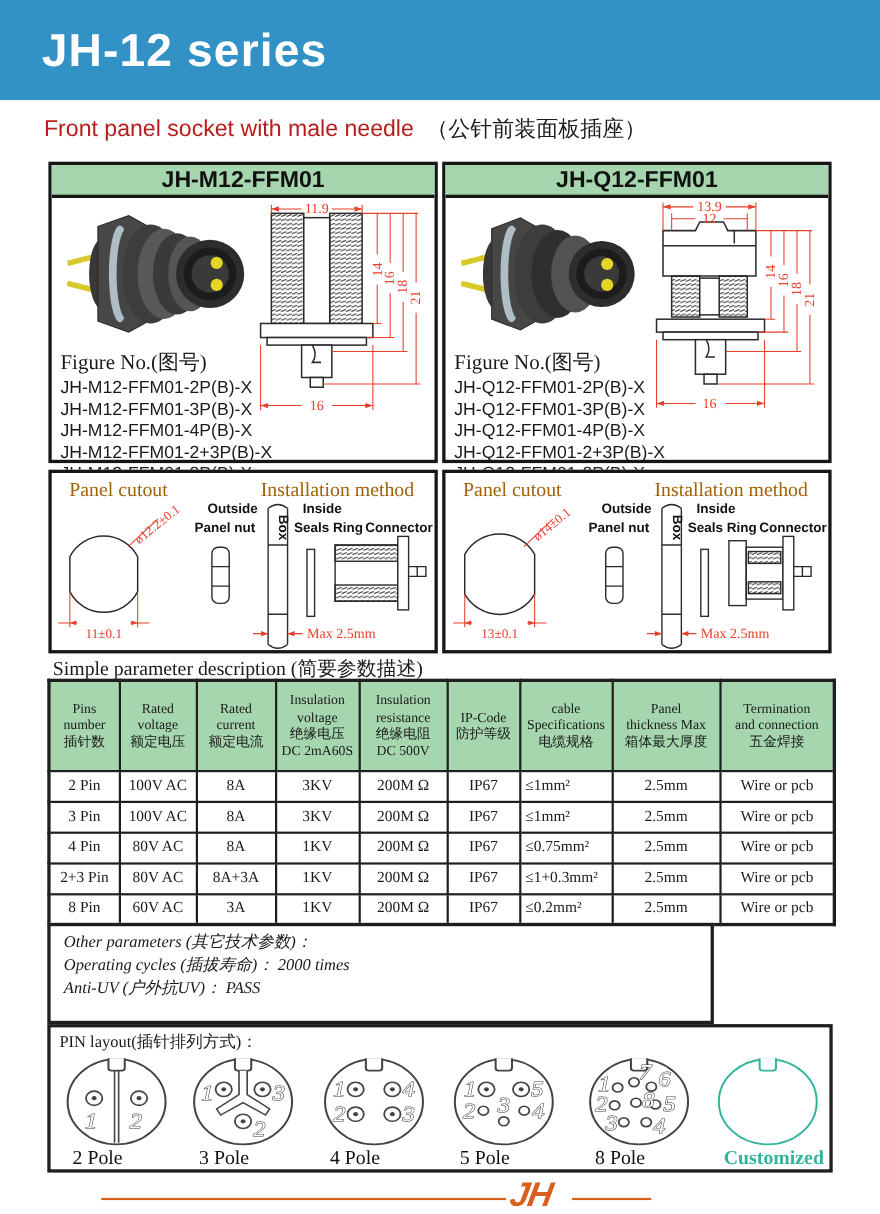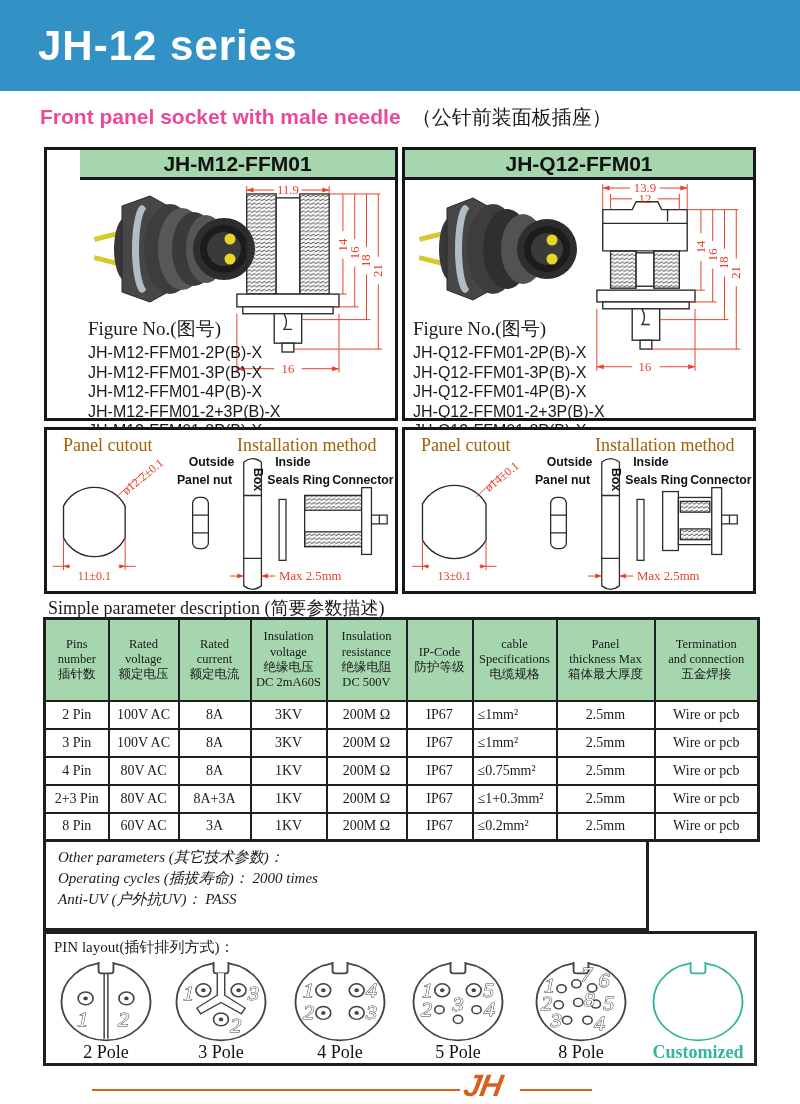--- a/index.html
+++ b/index.html
@@ -3,25 +3,25 @@
 <meta charset="utf-8">
 <style>
   * { margin:0; padding:0; box-sizing:border-box; }
   html,body { background:#ffffff; }
   body { width:800px; height:1104px; position:relative; font-family:"Liberation Serif",serif; color:#1a1a1a; overflow:hidden; }
 
   .hdr { position:absolute; left:0; top:0; width:800px; height:91px; background:#3392c5; }
   .hdr-title { position:absolute; left:38px; top:22px; color:#ffffff; font-family:"Liberation Sans",sans-serif; font-weight:bold; font-size:42px; letter-spacing:1px; }
 
   .subtitle { position:absolute; left:40px; top:104px; font-size:21px; white-space:nowrap; }
-  .subtitle .en { font-family:"Liberation Sans",sans-serif; font-weight:bold; color:#ec4899; }
+  .subtitle .en { font-family:"Liberation Sans",sans-serif; font-weight:normal; color:#b91c1c; }
   .subtitle .cn { font-size:20px; margin-left:6px; }
 
   .pcard { position:absolute; top:147px; width:354px; height:274px; border:3px solid #161616; background:#fff; }
-  .pcard.left { left:44px;padding-left:33px; } .pcard.right { left:402px; }
+  .pcard.left { left:44px; } .pcard.right { left:402px; }
   .pbar { height:30px; background:#a5d6ae; border-bottom:3px solid #161616; text-align:center;
           font-family:"Liberation Sans",sans-serif; font-weight:bold; font-size:21px; line-height:28px; color:#111; }
   .pbody { position:relative; height:238px; }
   .photo { position:absolute; left:6px; top:4px; width:184px; height:134px; }
   .tdraw { position:absolute; right:2px; top:2px; width:162px; height:234px; }
   .figs { position:absolute; left:8px; top:136px; }
   .figlabel { font-size:19px; margin-bottom:1px; }
   .figline { font-family:"Liberation Sans",sans-serif; font-size:16px; line-height:19.5px; }
 
   .ccard { position:absolute; top:427px; width:354px; height:167px; border:3px solid #161616; background:#fff; }
@@ -38,21 +38,21 @@
         font-size:12.5px; line-height:1.22; white-space:pre-line; vertical-align:middle; padding:1px; }
   table.params td { border:2px solid #1f1f1f; height:28px; text-align:center; font-size:14px; padding:1px; }
   table.params td.cleft { text-align:left; padding-left:4px; }
 
   .obox { position:absolute; left:43px; top:839px; width:606px; height:92px; border:3px solid #1f1f1f; background:#fff; padding:5px 12px;font-style:italic; }
   .oline { font-size:15px; line-height:21px; }
 
   .pinbox { position:absolute; left:43px; top:931px; width:714px; height:135px; border:3px solid #1f1f1f; background:#fff; }
   .pintitle { position:absolute; left:8px; top:4px; font-size:15px; }
   .pole { position:absolute; top:24px; width:102px; height:84px; }
-  .polelabel { position:absolute; top:108px; width:120px; text-align:center; font-size:18px; color:#111; }
+  .polelabel { position:absolute; top:108px; width:120px; text-align:left; font-size:18px; color:#111;padding-left:20px; }
   .polelabel.teal { color:#33b49c; font-weight:bold; }
 
   .footer-page { position:absolute; left:36px; top:1072px; font-size:26px; color:#d8601c;margin-top:32px; }
   .fline { position:absolute; top:1089px; height:2px; background:#d8601c; }
   .fline.l { left:92px; width:368px; } .fline.r { left:520px; width:72px; }
   .jhlogo { position:absolute; left:464px; top:1068px; font-family:"Liberation Sans",sans-serif; font-weight:bold; font-style:italic;
             font-size:31px; color:#d8601c; transform:skewX(-10deg); letter-spacing:-1px; }
   .furl { position:absolute; right:8px; top:1076px; font-size:19px; font-weight:bold; color:#dd4f18; text-decoration:none;margin-top:28px; }
 
   svg text { font-family:"Liberation Serif",serif; }

